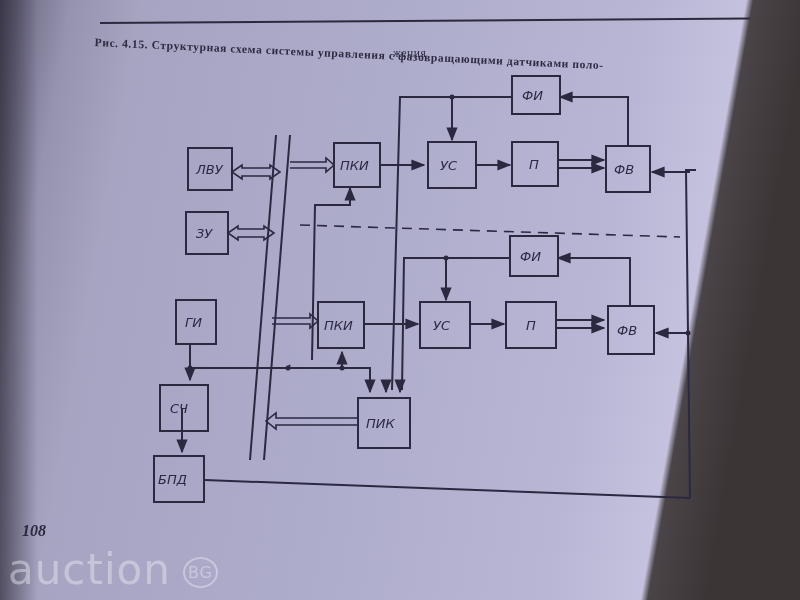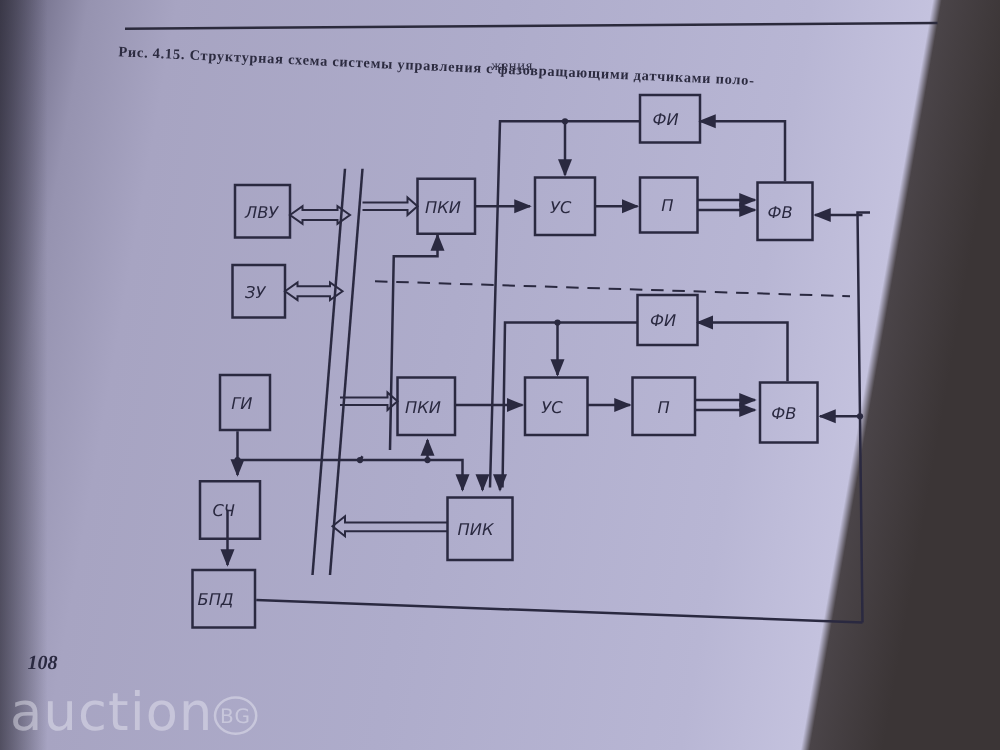--- a/index.html
+++ b/index.html
@@ -11,21 +11,21 @@
         background:linear-gradient(90deg,rgba(40,38,50,.65),rgba(40,38,50,0));}
   .top-rule{position:absolute;left:100px;top:22px;width:650px;height:2px;background:#2b2a3c;transform:rotate(-0.4deg);transform-origin:left;}
   .caption{position:absolute;left:95px;top:36px;width:650px;font-size:11.5px;font-weight:bold;
            color:#2c2b40;letter-spacing:0.6px;transform:rotate(2.6deg);transform-origin:left top;white-space:nowrap;}
   .caption-2{position:absolute;left:393px;top:47px;font-size:11.5px;font-weight:normal;color:#2c2b40;letter-spacing:0.6px;}
   svg.diagram{position:absolute;left:0;top:0;}
   .blk-label{font-family:"DejaVu Sans",sans-serif;font-style:italic;font-size:13px;fill:#2a2940;}
   .page-num{position:absolute;left:22px;top:510px;font-size:16px;font-style:italic;font-weight:bold;color:#2a2940;margin-top:12px;}
   .watermark{position:absolute;left:8px;top:545px;font-family:"DejaVu Sans",sans-serif;font-size:42px;color:rgba(235,235,245,.45);
              letter-spacing:1px;}
-  .watermark-bg{font-size:16px;border:2px solid rgba(235,235,245,.45);border-radius:50%;padding:4px 3px;margin-left:0;vertical-align:middle;}
+  .watermark-bg{font-size:16px;border:2px solid rgba(235,235,245,.45);border-radius:50%;padding:4px 3px;margin-left:12px;vertical-align:middle;}
 </style>
 </head>
 <body>
 
 <div class="page">
   <div class="spine-shadow"></div>
   <div class="top-rule"></div>
   <div class="caption">Рис. 4.15. Структурная схема системы управления с фазовращающими датчиками поло-</div>
   <div class="caption-2">жения</div>
 

